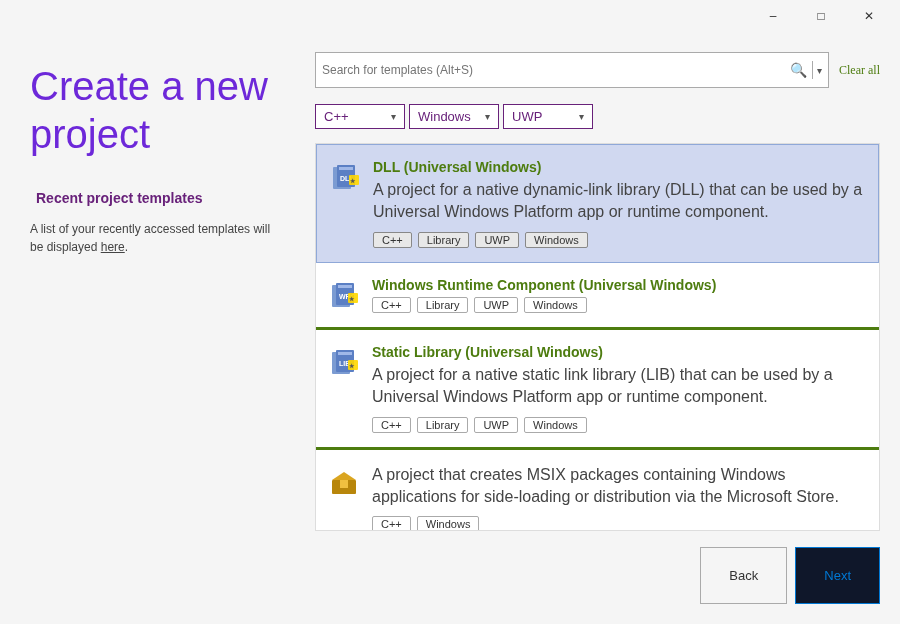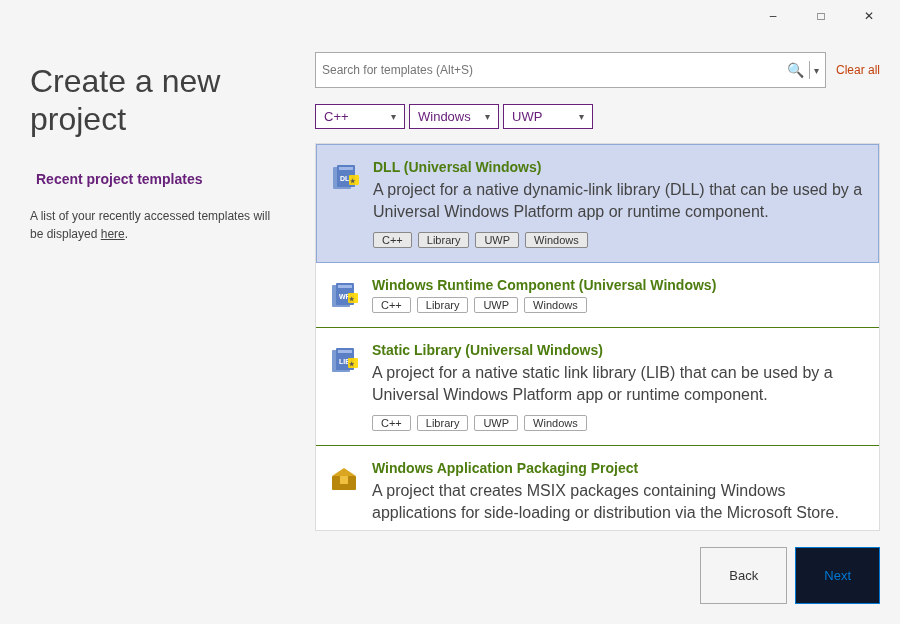--- a/index.html
+++ b/index.html
@@ -43,32 +43,32 @@
 
     
     .left-panel {
       width: 305px;
       padding: 30px 30px 20px 30px;
       background: #f5f5f5;
       flex-shrink: 0;
     }
 
     .page-title {
-      font-size: 32px;
+      font-size: 40px;
       font-weight: 300;
-      color: #404040;
+      color: #6d28d9;
       line-height: 1.2;
       margin-bottom: 28px;
     }
 
     .recent-section-title {
       font-size: 14px;
       font-weight: 600;
       color: #68217a;
-      margin-bottom: 16px;
+      margin-bottom: 10px;
       padding: 4px 6px;
     }
 
     .recent-description {
       font-size: 12px;
       color: #444;
       line-height: 1.5;
     }
     .recent-description span.underline {
       text-decoration: underline;
@@ -120,26 +120,26 @@
       margin: 0 4px;
     }
     .dropdown-arrow {
       color: #555;
       font-size: 10px;
       cursor: pointer;
     }
 
     .clear-all-btn {
       font-size: 12px;
-      color: #c2410c;
+      color: #4d7c0f;
       cursor: pointer;
       white-space: nowrap;
       background: transparent;
       border: none;
-      font-family: Liberation Sans, sans-serif;
+      font-family: Liberation Serif, serif;
     }
 
     
     .filter-row {
       display: flex;
       align-items: center;
       gap: 4px;
       margin-bottom: 14px;
     }
 
@@ -166,21 +166,21 @@
       flex: 1;
       overflow-y: auto;
       border: 1px solid #ddd;
       background: white;
     }
 
     .template-item {
       display: flex;
       align-items: flex-start;
       padding: 14px 12px;
-      border-bottom: 1px solid #4d7c0f;
+      border-bottom: 3px solid #4d7c0f;
       cursor: pointer;
     }
     .template-item.selected {
       background: #d0d8f0;
       border: 1px solid #8fa8d8;
     }
 
     .template-icon {
       width: 32px;
       height: 32px;
@@ -363,21 +363,20 @@
         </div>
       </div>
 
       <div class="template-item">
         <svg class="template-icon icon-pkg" viewBox="0 0 32 32">
           <rect x="4" y="14" width="24" height="14" fill="#b8860b" rx="1"></rect>
           <polygon points="16,6 28,14 4,14" fill="#daa520"></polygon>
           <rect x="12" y="14" width="8" height="8" fill="#f0c040" rx="0"></rect>
         </svg>
         <div class="template-content">
-          <div class="template-name">Windows Application Packaging Project</div>
           <div class="template-desc">A project that creates MSIX packages containing Windows applications for side-loading or distribution via the Microsoft Store.</div>
           <div class="template-tags">
             <span class="tag">C++</span>
             <span class="tag">Windows</span>
           </div>
         </div>
       </div>
 
     </div>
 

